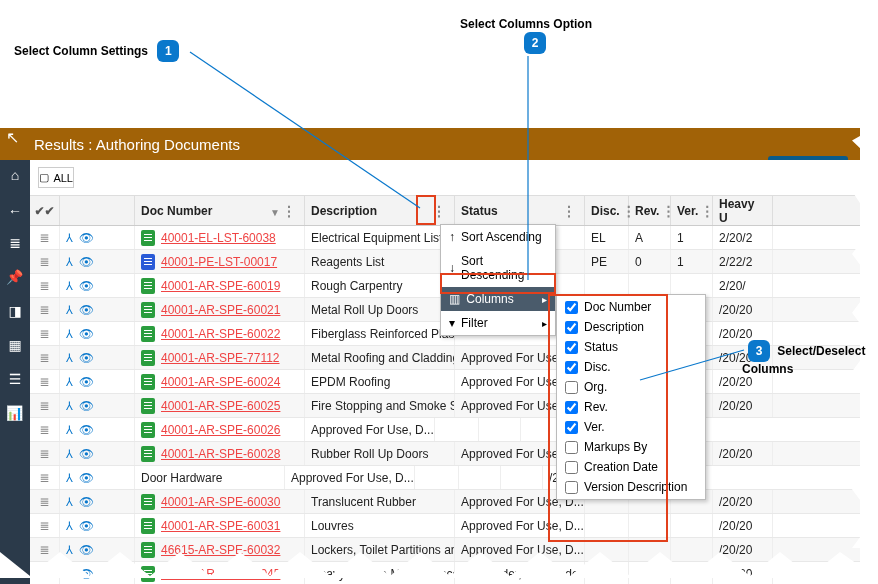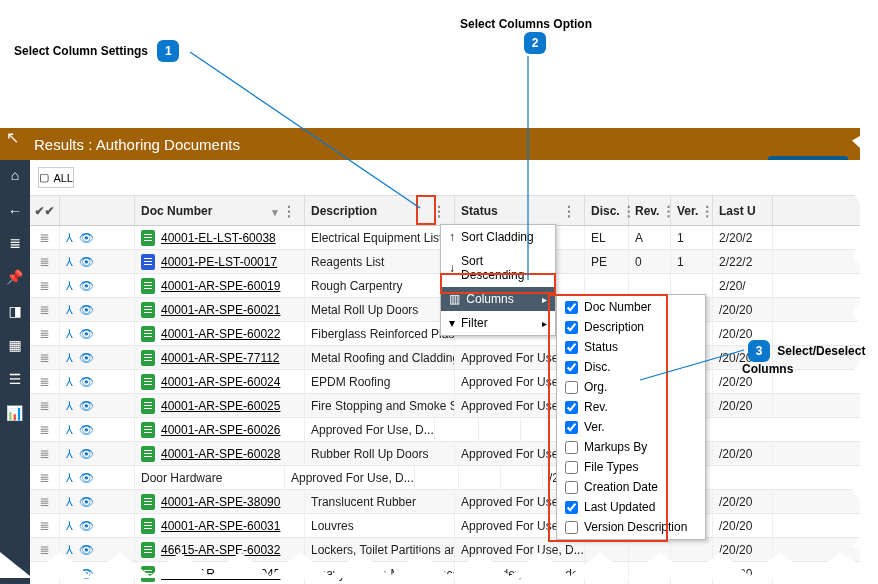--- a/index.html
+++ b/index.html
@@ -36,21 +36,21 @@
   .col-status { width: 130px; }
   .col-disc { width: 44px; }
   .col-rev { width: 42px; }
   .col-ver { width: 42px; }
   .col-last { width: 60px; }
 
   .grid-body { }
   .grow { display: flex; height: 24px; align-items: center; border-bottom: 1px solid #e8e8e8; font-size: 12px; color: #222; }
   .grow:nth-child(even) { background: #f7f7f7; }
   .gcell { border-right: 1px solid #eee; height: 100%; display: flex; align-items: center; padding: 0 6px; overflow: hidden; white-space: nowrap; text-overflow: ellipsis; }
-  .link { color: #000000; text-decoration: underline; cursor: pointer; }
+  .link { color: #ef4444; text-decoration: underline; cursor: pointer; }
   .docicon { width: 14px; height: 16px; border-radius: 2px; margin-right: 6px; position: relative; flex-shrink: 0; }
   .docicon::after { content: ""; position: absolute; left: 3px; right: 3px; top: 4px; height: 1px; background: #fff; box-shadow: 0 3px 0 #fff, 0 6px 0 #fff; }
   .docicon.green { background: #2a9d3e; }
   .docicon.blue { background: #2a5bd7; }
   .rowicon { color: #666; font-size: 12px; margin-right: 6px; cursor: pointer; }
   .rowicon.tree { color: #0a78cc; }
   .rowicon.eye { color: #0a78cc; }
 
   .desc-highlight { position: absolute; border: 2px solid #e2401c; pointer-events: none; z-index: 50; }
   .hl1 { top: 195px; left: 416px; width: 20px; height: 30px; }
@@ -142,21 +142,21 @@
           </div>
         <div class="hcell col-rev">
             <span>Rev.</span>
             <span class="menu-dot">⋮</span>
           </div>
         <div class="hcell col-ver">
             <span>Ver.</span>
             <span class="menu-dot">⋮</span>
           </div>
         <div class="hcell col-last">
-            <span>Last U</span>
+            <span>Heavy U</span>
           </div>
       </div>
       <div class="grid-body" id="grid-body">
           <div class="grow">
             <div class="gcell col-check" style="justify-content:center;color:#888;">≣</div>
             <div class="gcell col-rowicons">
               <span class="rowicon tree">⅄</span>
               <span class="rowicon eye">👁</span>
             </div>
             <div class="gcell col-docnum">
@@ -336,21 +336,21 @@
             <div class="gcell col-last">/20/20</div>
           </div>
           <div class="grow">
             <div class="gcell col-check" style="justify-content:center;color:#888;">≣</div>
             <div class="gcell col-rowicons">
               <span class="rowicon tree">⅄</span>
               <span class="rowicon eye">👁</span>
             </div>
             <div class="gcell col-docnum">
               <span class="docicon green"></span>
-              <span class="link">40001-AR-SPE-38090</span>
+              <span class="link">40001-AR-SPE-60030</span>
             </div>
             <div class="gcell col-desc">Translucent Rubber</div>
             <div class="gcell col-status">Approved For Use, D...</div>
             <div class="gcell col-disc"></div>
             <div class="gcell col-rev"></div>
             <div class="gcell col-ver"></div>
             <div class="gcell col-last">/20/20</div>
           </div>
           <div class="grow">
             <div class="gcell col-check" style="justify-content:center;color:#888;">≣</div>
@@ -408,21 +408,21 @@
   </div>
 </div>
 
 <div class="desc-highlight hl1"></div>
 <div class="desc-highlight hl2"></div>
 <div class="desc-highlight hl3"></div>
 
 <div class="col-menu">
   <div class="mitem">
       <span>↑</span>
-      <span>Sort Cladding</span>
+      <span>Sort Ascending</span>
     </div>
   <div class="mitem">
       <span>↓</span>
       <span>Sort Descending</span>
     </div>
   <div class="mitem sel">
       <span>▥</span>
       <span>Columns</span>
       <span class="arrow-r">▸</span>
     </div>
@@ -461,29 +461,21 @@
     <div class="citem">
       <input type="checkbox" checked="" style="">
       <span>Ver.</span>
     </div>
     <div class="citem">
       <input type="checkbox" style="">
       <span>Markups By</span>
     </div>
     <div class="citem">
       <input type="checkbox" style="">
-      <span>File Types</span>
-    </div>
-    <div class="citem">
-      <input type="checkbox" style="">
       <span>Creation Date</span>
-    </div>
-    <div class="citem">
-      <input type="checkbox" checked="" style="">
-      <span>Last Updated</span>
     </div>
     <div class="citem">
       <input type="checkbox" style="">
       <span>Version Description</span>
     </div>
   </div>
 
 <div class="torn" style="top:552px;">
   <svg viewBox="0 0 860 26" preserveAspectRatio="none">
     <polygon points="0,0 30,24 60,0 90,24 120,0 150,24 180,0 210,24 240,0 270,24 300,0 330,24 360,0 390,24 420,0 450,24 480,0 510,24 540,0 570,24 600,0 630,24 660,0 690,24 720,0 750,24 780,0 810,24 840,0 860,14 860,26 0,26" fill="#fff"></polygon>

